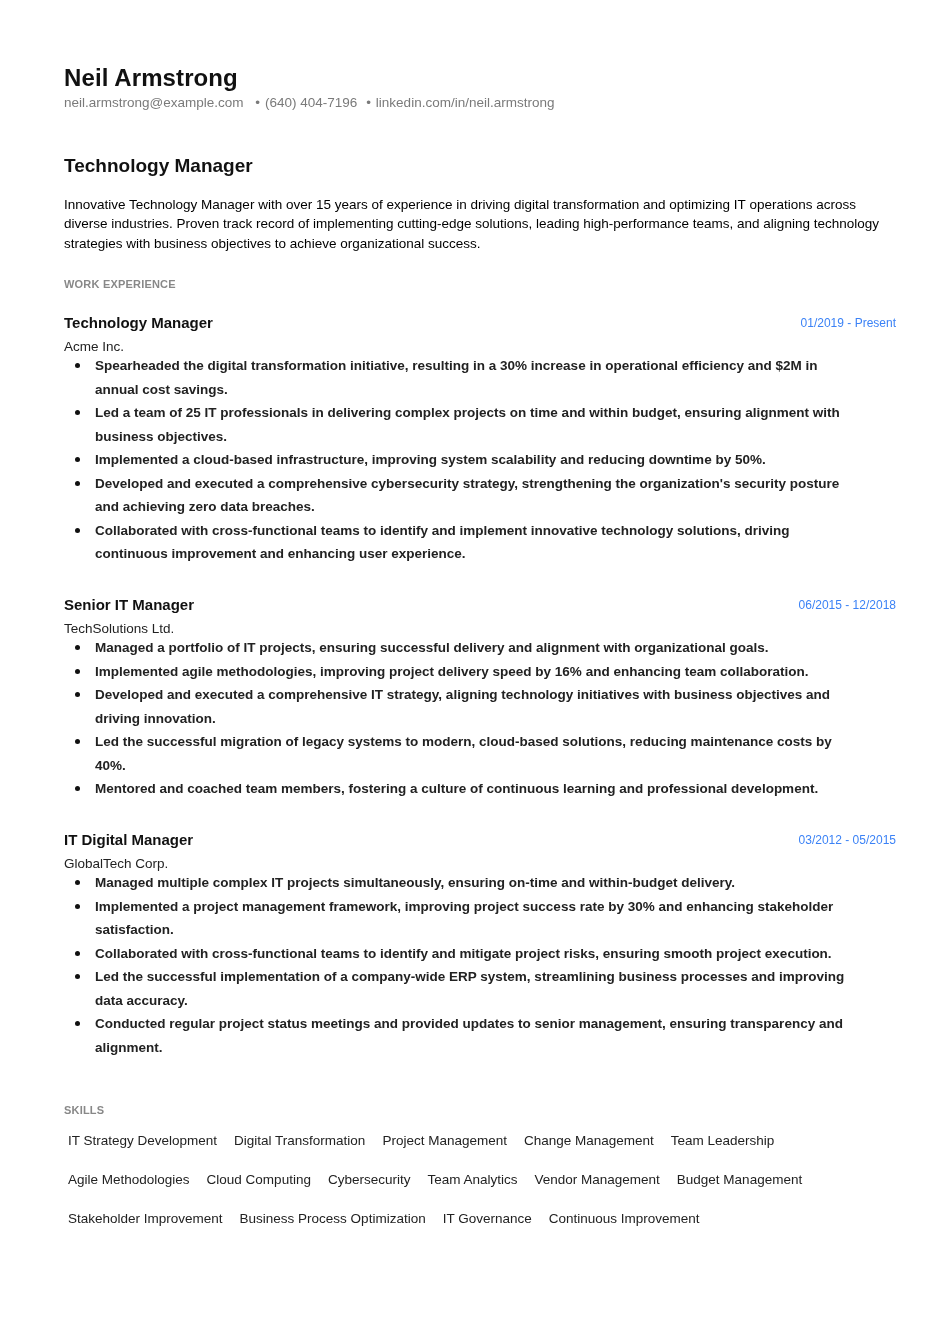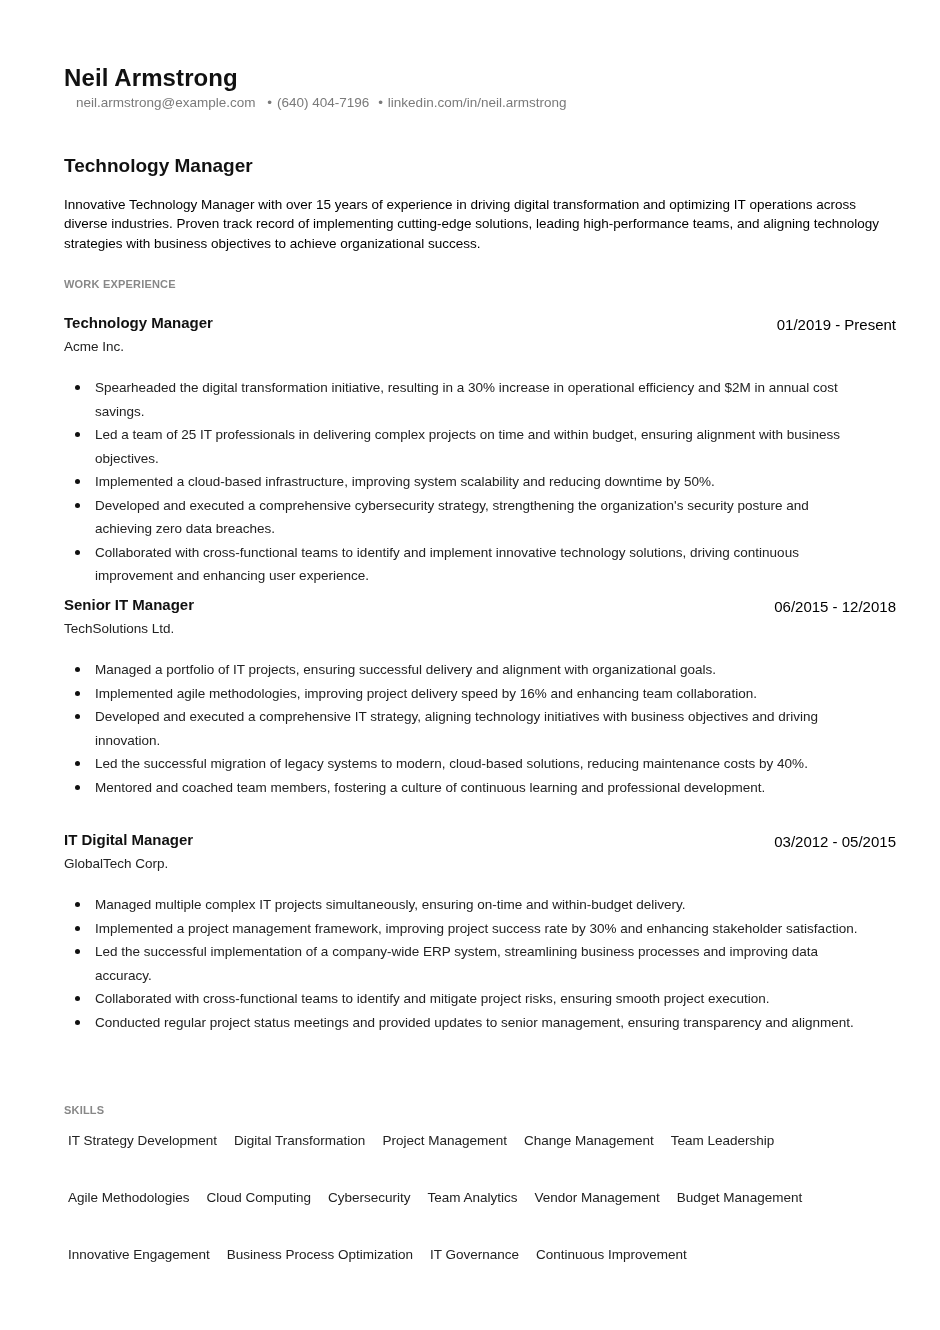--- a/index.html
+++ b/index.html
@@ -13,21 +13,21 @@
       overflow: hidden;
     }
     .page { position: absolute; left: 64px; top: 0; width: 832px; }
 
     .name {
       position: absolute; top: 64px; left: 0;
       font-size: 24px; font-weight: bold; color: #111111;
       letter-spacing: 0.1px;
     }
     .contact {
-      position: absolute; top: 95px; left: 12px;
+      position: absolute; top: 95px; left: 0;
       font-size: 13.5px; color: #7a7a7a;
       white-space: nowrap;
     }
     .contact .sep { margin: 0 5px 0 8px; }
     .contact .sep2 { margin: 0 5px 0 5px; }
 
     .headline {
       position: absolute; top: 155px; left: 0;
       font-size: 19px; font-weight: bold; color: #111111;
     }
@@ -39,38 +39,38 @@
     .section-label {
       position: absolute; left: 0;
       font-size: 11px; font-weight: bold; color: #888888;
       letter-spacing: 0.2px;
     }
 
     .job { position: absolute; left: 0; width: 832px; }
     .job-title { font-size: 15px; font-weight: bold; color: #111111; }
     .job-dates {
       position: absolute; right: 0; top: 2px;
-      font-size: 15px; color: #000000;
+      font-size: 12px; color: #3b82f6;
     }
     .job-company { font-size: 13.5px; color: #222222; margin-top: 8px; }
-    .bullets { list-style: none; margin-top: 22px; }
+    .bullets { list-style: none; margin-top: 0; font-weight: bold; }
     .bullets li {
       position: relative;
       padding-left: 31px;
       width: 800px;
       font-size: 13.5px; line-height: 23.5px; color: #222222;
     }
     .bullets li .dot {
       position: absolute; left: 11px; top: 9px;
       width: 5px; height: 5px; border-radius: 50%; background: #111111;
     }
 
     .skills {
       position: absolute; left: 0; top: 1130px; width: 832px;
-      display: flex; flex-wrap: wrap; row-gap: 34px;
+      display: flex; flex-wrap: wrap; row-gap: 16px;
     }
     .skill {
       font-size: 13.5px; color: #222222;
       padding: 2px 13px 3px 4px;
       line-height: 18px;
       margin-right: 0;
     }
   </style>
 </head>
 <body>
@@ -116,39 +116,39 @@
     </ul>
   </div>
 
   <div class="job" style="top:831px;">
     <div class="job-title">IT Digital Manager</div>
     <div class="job-dates">03/2012 - 05/2015</div>
     <div class="job-company">GlobalTech Corp.</div>
     <ul class="bullets">
       <li><span class="dot"></span><span>Managed multiple complex IT projects simultaneously, ensuring on-time and within-budget delivery.</span></li>
       <li><span class="dot"></span><span>Implemented a project management framework, improving project success rate by 30% and enhancing stakeholder satisfaction.</span></li>
+      <li><span class="dot"></span><span>Collaborated with cross-functional teams to identify and mitigate project risks, ensuring smooth project execution.</span></li>
       <li><span class="dot"></span><span>Led the successful implementation of a company-wide ERP system, streamlining business processes and improving data accuracy.</span></li>
-      <li><span class="dot"></span><span>Collaborated with cross-functional teams to identify and mitigate project risks, ensuring smooth project execution.</span></li>
       <li><span class="dot"></span><span>Conducted regular project status meetings and provided updates to senior management, ensuring transparency and alignment.</span></li>
     </ul>
   </div>
 
   <div class="section-label" style="top:1104px;">SKILLS</div>
 
   <div class="skills">
     <span class="skill">IT Strategy Development</span>
     <span class="skill">Digital Transformation</span>
     <span class="skill">Project Management</span>
     <span class="skill">Change Management</span>
     <span class="skill">Team Leadership</span>
     <span class="skill">Agile Methodologies</span>
     <span class="skill">Cloud Computing</span>
     <span class="skill">Cybersecurity</span>
     <span class="skill">Team Analytics</span>
     <span class="skill">Vendor Management</span>
     <span class="skill">Budget Management</span>
-    <span class="skill">Innovative Engagement</span>
+    <span class="skill">Stakeholder Improvement</span>
     <span class="skill">Business Process Optimization</span>
     <span class="skill">IT Governance</span>
     <span class="skill">Continuous Improvement</span>
   </div>
 
 </div>
 
 </body></html>

